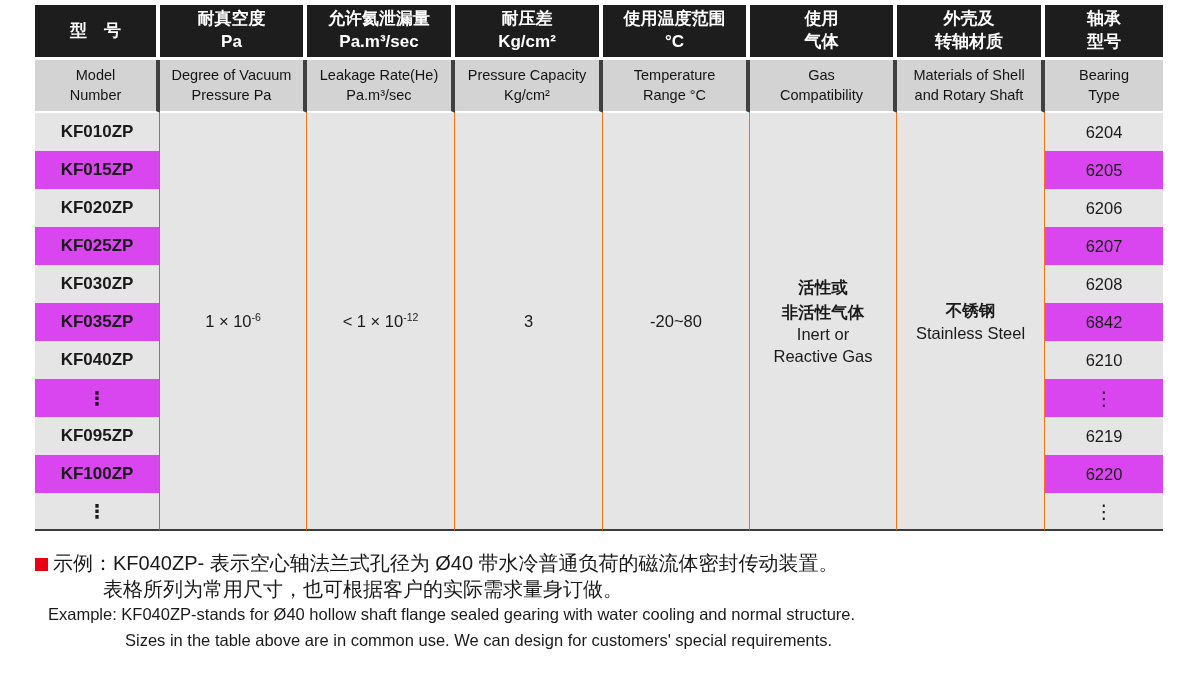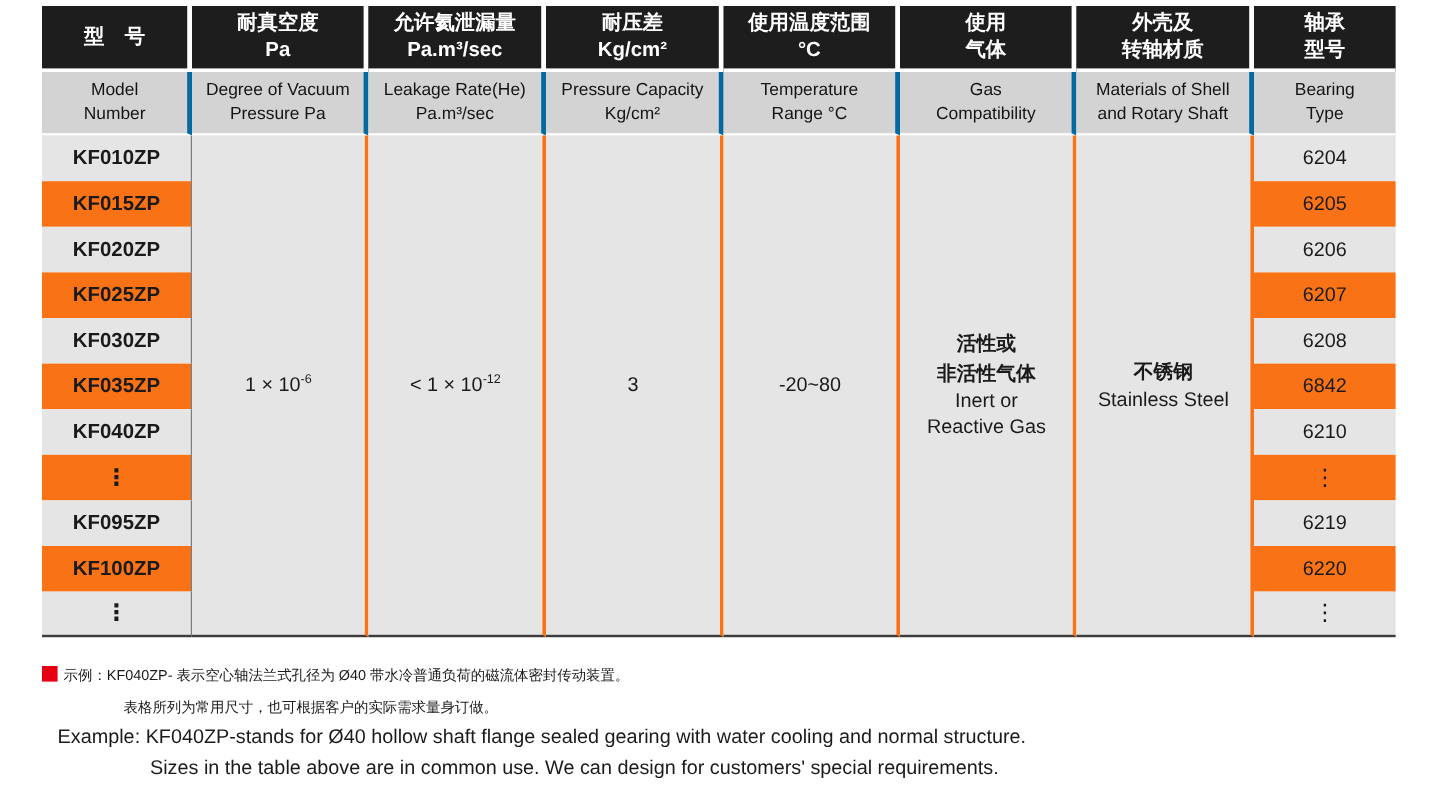--- a/index.html
+++ b/index.html
@@ -25,40 +25,40 @@
     white-space: pre-line; line-height: 1.35;
     border-right: 4px solid #ffffff; border-bottom: 3px solid #ffffff;
   }
   thead tr.zh-row th:last-child { border-right: none; }
 
   thead tr.en-row { height: 53px; }
   thead tr.en-row th {
     background: #d3d3d3; color: #141414;
     font-size: 14.5px; font-weight: normal;
     white-space: pre-line; line-height: 1.32;
-    border-right: 4px solid #0369a1; border-bottom: 2px solid #ffffff;
+    border-right: 4px solid #404040; border-bottom: 2px solid #ffffff;
   }
   thead tr.en-row th:last-child { border-right: none; }
 
   tbody tr { height: 38px; }
   tbody td { background: #e5e5e5; font-size: 16.5px; }
   td.model { font-weight: bold; font-size: 17px; border-right: 1px solid #7d7d7d; }
-  td.merged { border-right: 3px solid #f97316; border-bottom: 2px solid #3c3c3c; }
+  td.merged { border-right: 1px solid #f97316; border-bottom: 2px solid #3c3c3c; }
   td.bearing { border-left: none; }
-  tr.blue td.model, tr.blue td.bearing { background: #f97316; }
+  tr.blue td.model, tr.blue td.bearing { background: #d946ef; }
   tbody tr.last td { border-bottom: 2px solid #3c3c3c; }
   td.ellipsis-cell { font-size: 19px; letter-spacing: 0; }
 
   sup { font-size: 10.5px; vertical-align: super; line-height: 0; }
 
   .cell-zh { font-weight: bold; font-size: 16.5px; white-space: pre-line; line-height: 1.5; }
   .cell-en { font-weight: normal; font-size: 16.5px; white-space: pre-line; line-height: 1.3; }
 
   .notes { position: absolute; left: 35px; top: 551px; width: 1140px; }
-  .note-line { font-size: 12px; line-height: 25.5px; white-space: nowrap; }
+  .note-line { font-size: 20px; line-height: 25.5px; white-space: nowrap; }
   .note-cn-2 { padding-left: 68px; }
   .note-en-1 { padding-left: 13px; font-size: 16.5px; }
   .note-en-2 { padding-left: 90px; font-size: 16.5px; }
   .bullet {
     display: inline-block; width: 13px; height: 13px;
     background: #e60012; margin-right: 5px; vertical-align: -1px;
   }
 </style>
 </head>
 <body>

